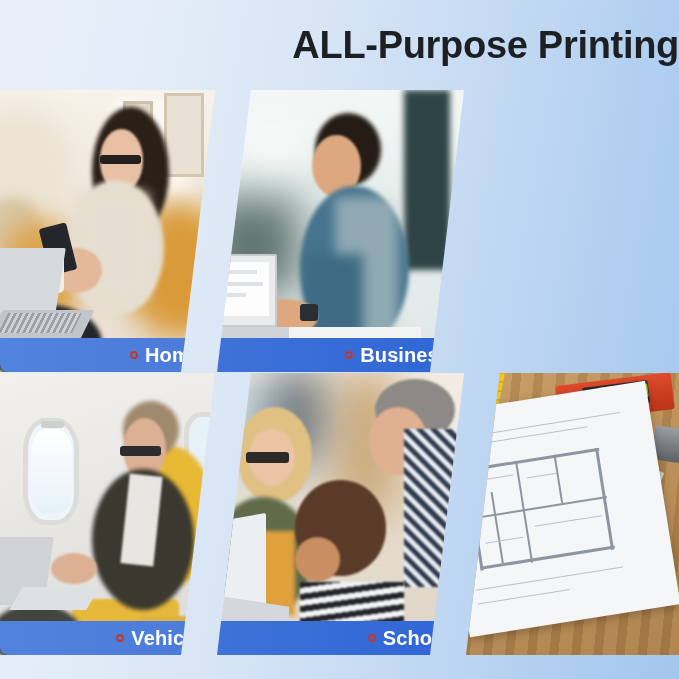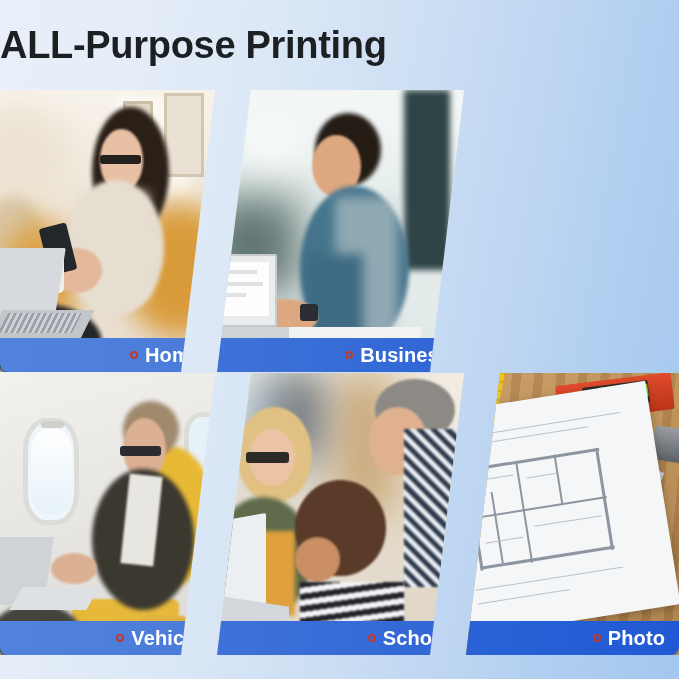--- a/index.html
+++ b/index.html
@@ -23,21 +23,21 @@
                 #a4c7ee 100%);
     position: relative;
   }
 
   
   .banner {
     width: 679px;
     height: 90px;
     display: flex;
     align-items: center;
-    justify-content: flex-start;
+    justify-content: flex-end;
   }
   .banner-title {
     font-size: 38px;
     font-weight: 700;
     letter-spacing: -0.3px;
     color: #1d2023;
     white-space: nowrap;
     line-height: 1;
   }
 
@@ -343,20 +343,16 @@
             <div class="bp-line" style="left:52%;top:26%;width:2px;height:22%;"></div>
             <div class="bp-line" style="left:20%;top:38%;width:2px;height:32%;"></div>
             <div class="bp-thin" style="left:14%;top:32%;width:18%;height:1px;"></div>
             <div class="bp-thin" style="left:38%;top:34%;width:14%;height:1px;"></div>
             <div class="bp-thin" style="left:38%;top:56%;width:32%;height:1px;"></div>
             <div class="bp-thin" style="left:14%;top:60%;width:18%;height:1px;"></div>
             <div class="bp-thin" style="left:6%;top:80%;width:70%;height:1px;"></div>
             <div class="bp-thin" style="left:6%;top:86%;width:44%;height:1px;"></div>
           </div>
         </div>
-        <div class="lbl" style="background:linear-gradient(90deg,#2a62d6,#2159d4);border-radius:0 0 8px 0;">
-          <span class="bullet"></span>
-          <span>Photo</span>
-        </div>
       </div>
     </div>
   </div>
 </div>
 
 </body></html>

